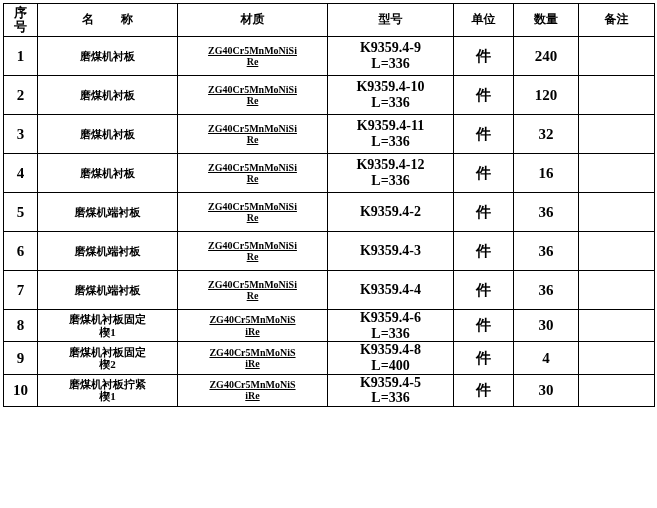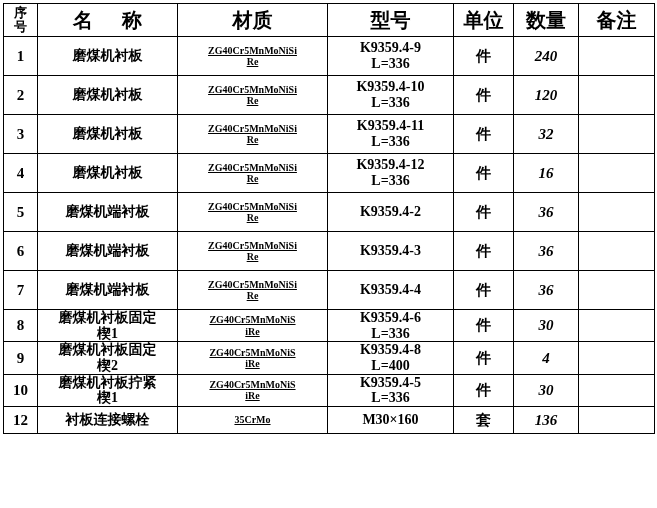--- a/index.html
+++ b/index.html
@@ -30,43 +30,43 @@
   #parts-table th,
   #parts-table td {
     border: 1px solid #000000;
     text-align: center;
     vertical-align: middle;
     padding: 0 1px;
     line-height: 1.12;
     overflow: hidden;
   }
   #parts-table thead th {
-    font-size: 20px;
+    font-size: 12px;
     font-weight: bold;
     height: 32px;
   }
   #parts-table thead th.seq-head {
     font-size: 13px;
     letter-spacing: 0;
     line-height: 1.05;
   }
   #parts-table thead th.name-head {
     letter-spacing: 12px;
     text-indent: 12px;
   }
   #parts-table tbody td {
     font-size: 15px;
     font-weight: bold;
   }
   #parts-table tbody td.seq { font-size: 15px; }
-  #parts-table tbody td.name { font-size: 14px; }
+  #parts-table tbody td.name { font-size: 11px; }
   #parts-table tbody td.mat  { font-size: 10px; text-decoration: underline; }
   #parts-table tbody td.model{ font-size: 14px; }
   #parts-table tbody td.unit { font-size: 15px; }
-  #parts-table tbody td.qty  { font-size: 15px; font-style: italic; }
+  #parts-table tbody td.qty  { font-size: 15px; }
   #parts-table tbody td.note { font-size: 15px; }
 
   .cellwrap {
     display: block;
     white-space: pre-line;
   }
   tr.tall td { height: 38px; }
   tr.short td { height: 30px; }
   tr.mid td { height: 26px; }
 </style>
@@ -353,37 +353,14 @@
         <td class="unit">
           <span class="cellwrap">件</span>
         </td>
         <td class="qty">
           <span class="cellwrap">30</span>
         </td>
         <td class="note">
           <span class="cellwrap"></span>
         </td>
       </tr>
-      <tr class="mid">
-        <td class="seq">
-          <span class="cellwrap">12</span>
-        </td>
-        <td class="name">
-          <span class="cellwrap">衬板连接螺栓</span>
-        </td>
-        <td class="mat">
-          <span class="cellwrap">35CrMo</span>
-        </td>
-        <td class="model">
-          <span class="cellwrap">M30×160</span>
-        </td>
-        <td class="unit">
-          <span class="cellwrap">套</span>
-        </td>
-        <td class="qty">
-          <span class="cellwrap">136</span>
-        </td>
-        <td class="note">
-          <span class="cellwrap"></span>
-        </td>
-      </tr>
     </tbody>
 </table>
 
 </body></html>

